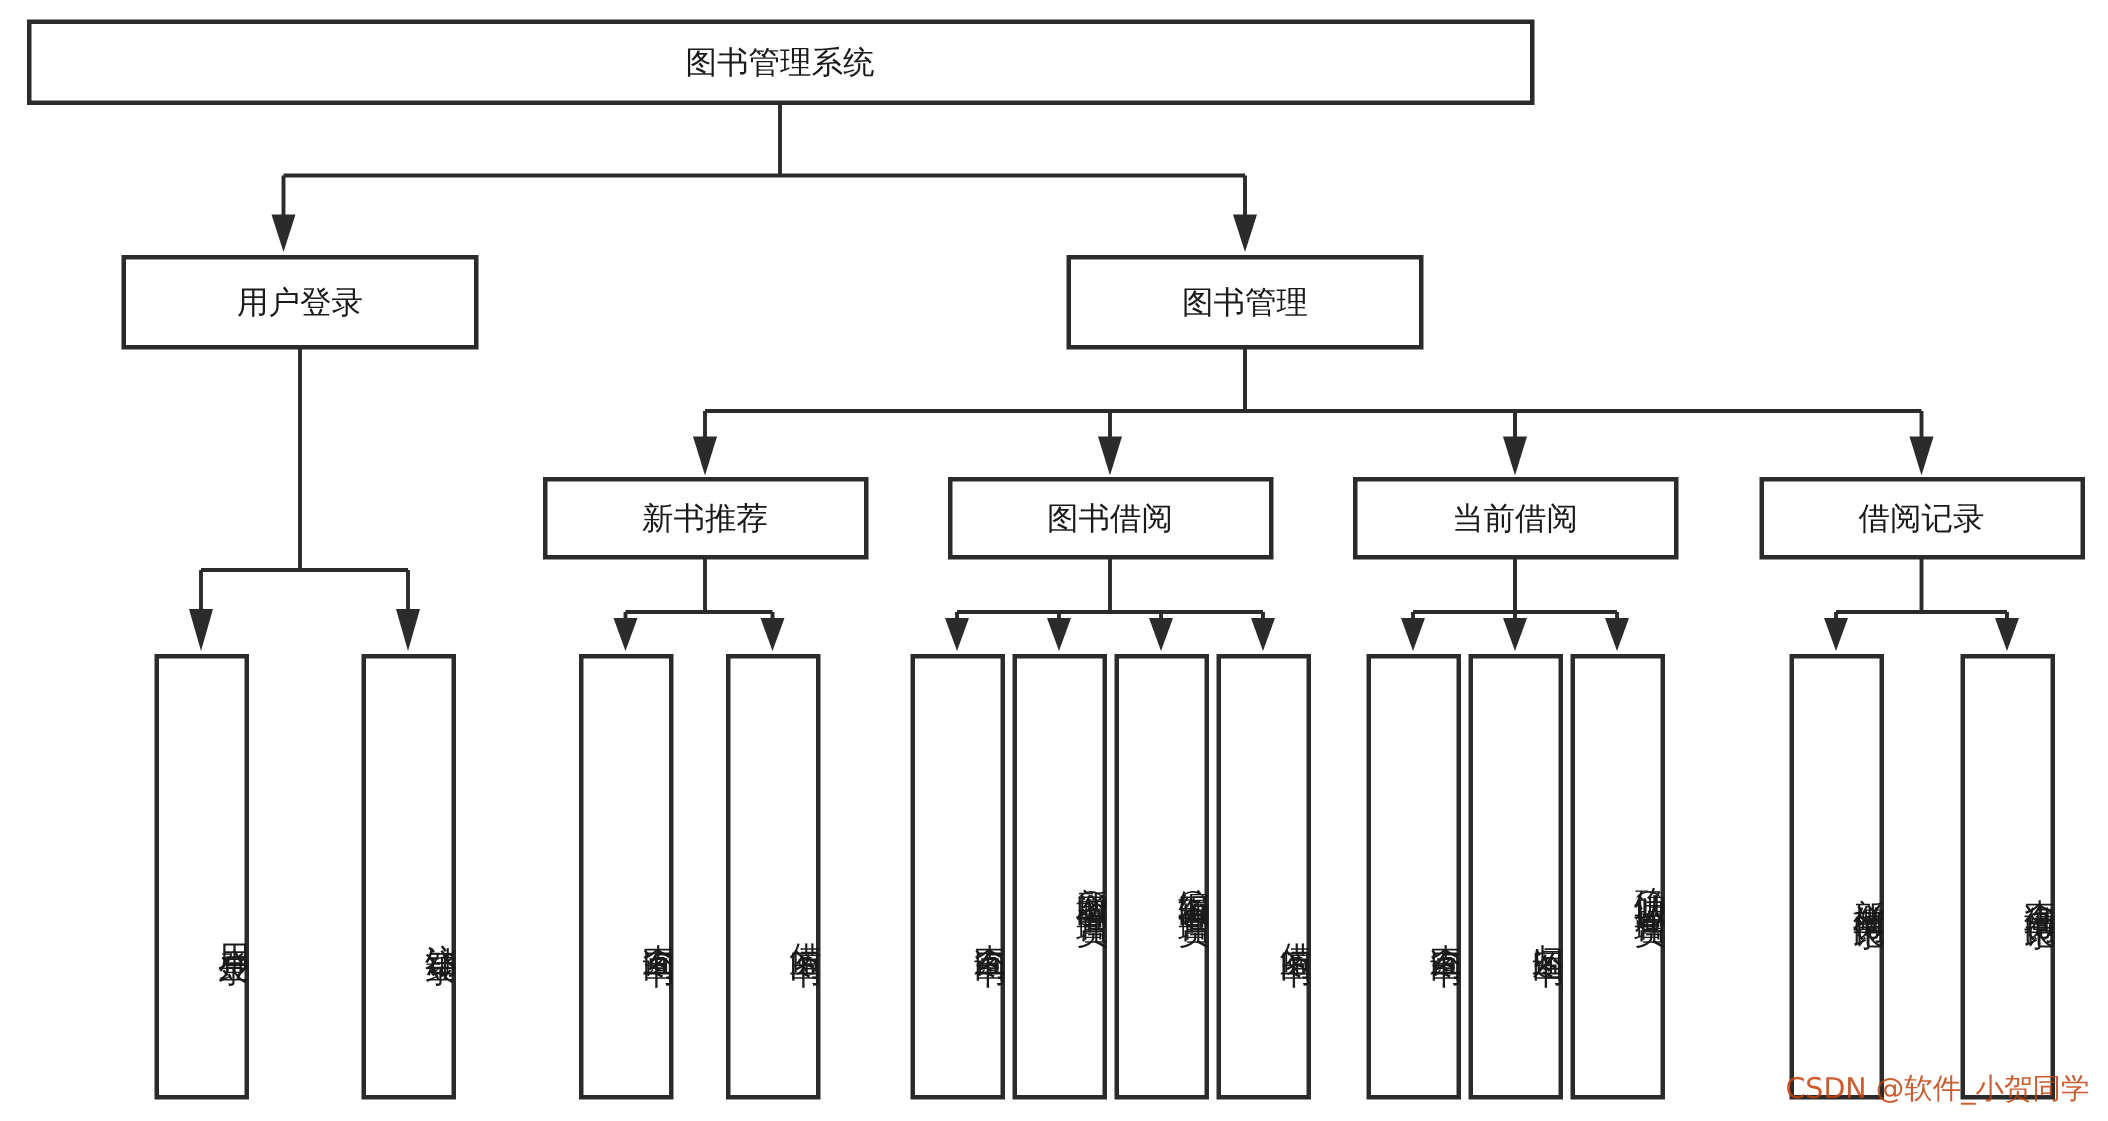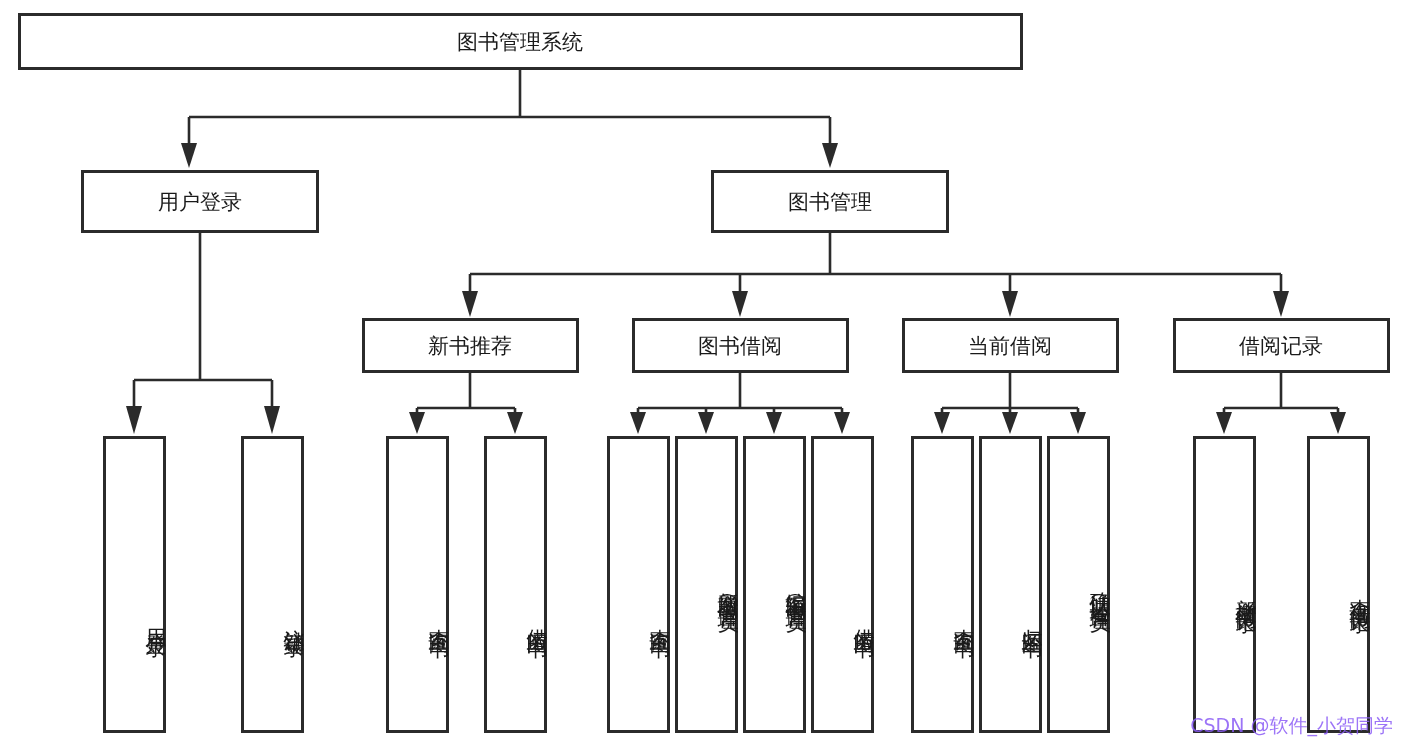--- a/index.html
+++ b/index.html
@@ -66,21 +66,21 @@
     align-items: flex-start;
     justify-content: center;
     pointer-events: none;
   }
   .watermark {
     position: absolute;
     right: 12px;
     bottom: 8px;
     font-family: "DejaVu Sans", "Liberation Sans", sans-serif;
     font-size: 19px;
-    color: #8b5cf6;
+    color: #c2410c;
     white-space: nowrap;
     opacity: 0.85;
   }
 </style>
 </head>
 <body>
 
 <div id="diagram-root">
 
   <svg id="tree-svg" viewBox="0 0 1405 747" xmlns="http://www.w3.org/2000/svg">

